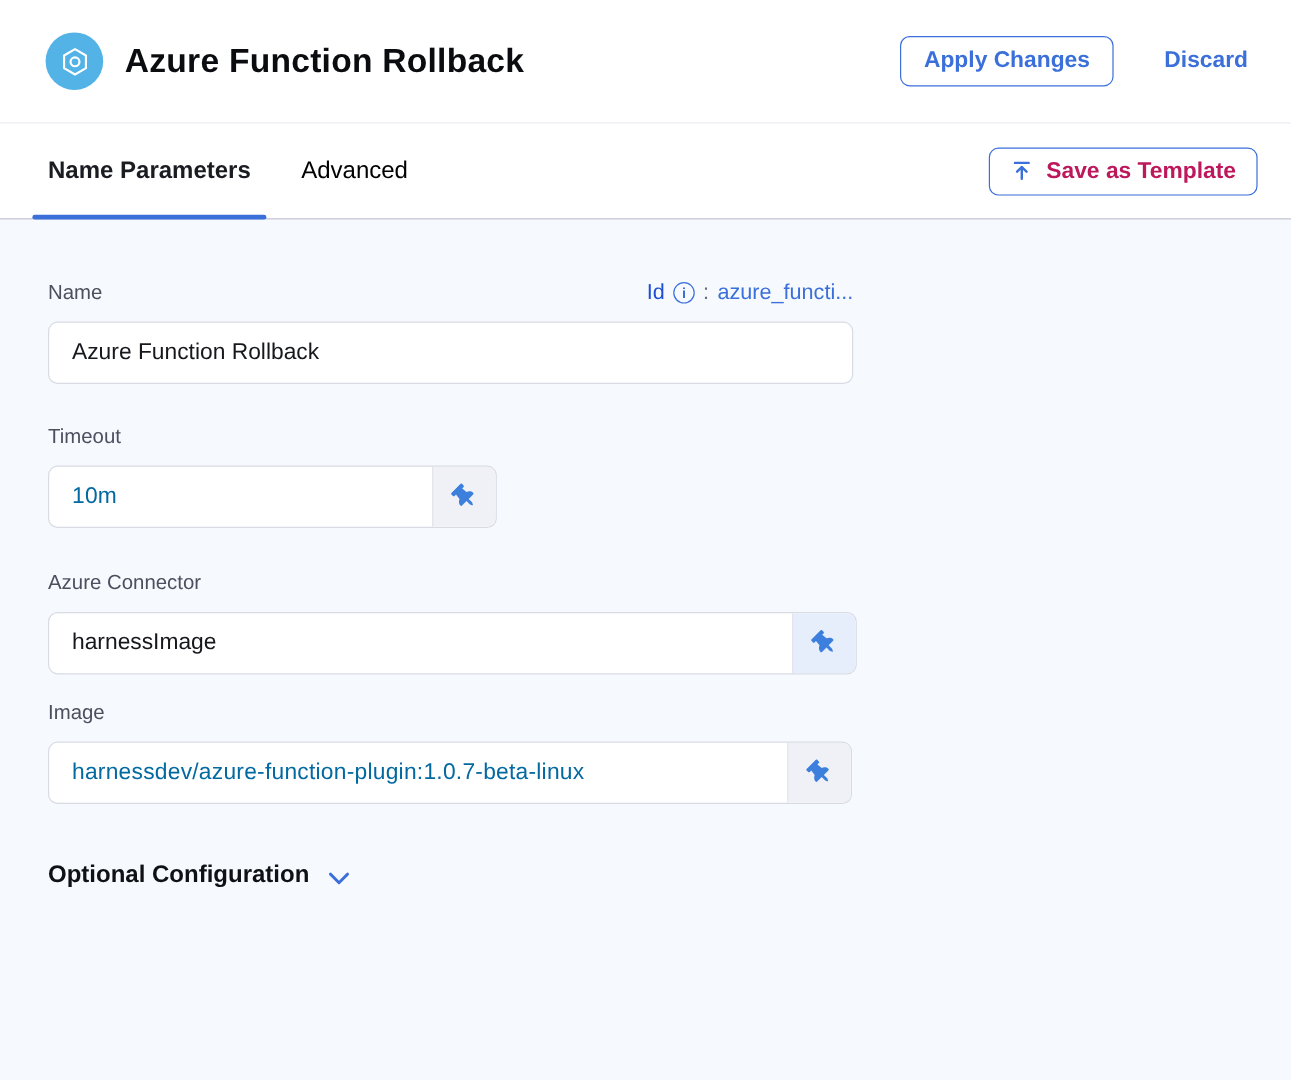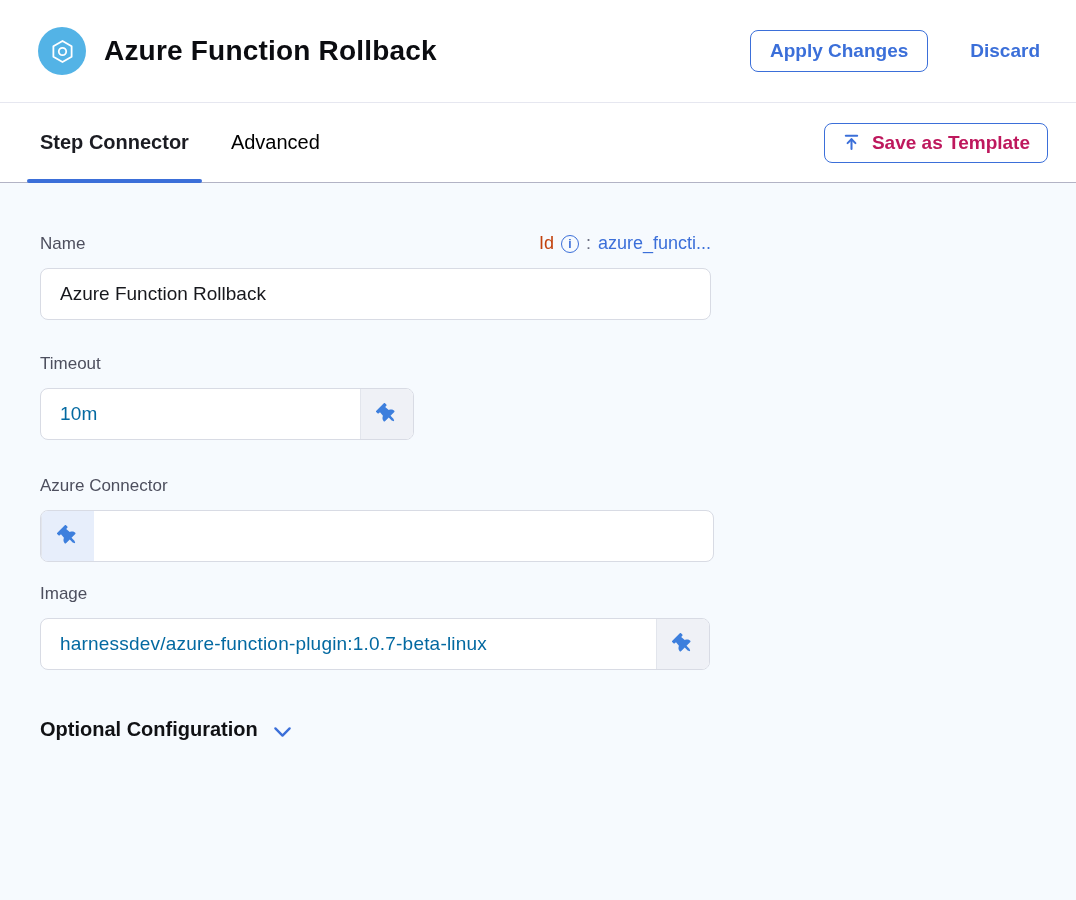--- a/index.html
+++ b/index.html
@@ -32,21 +32,21 @@
     display:flex; align-items:center; gap:11px; border:1.5px solid #3b6fd9;
     color:#be185d; background:#fff; border-radius:8px; font-size:19px;
     font-weight:700; padding:8px 17px; cursor:pointer; font-family:inherit; }
 
   
   .content { background:#f6fafe; height:717px; padding:50px 40px 0; }
   .field-label { font-size:17px; color:#4d4f5e; font-weight:500; }
   .label-row { width:671px; display:flex; justify-content:space-between;
     align-items:center; }
   .id-row { display:flex; align-items:center; gap:7px; font-size:18px; cursor:pointer; }
-  .id-label { color:#c2410c; }
+  .id-label { color:#1d4ed8; }
   .info-icon { width:18px; height:18px; border-radius:50%; border:1.5px solid #3b6fd9;
     color:#3b6fd9; font-size:12px; line-height:1; display:inline-flex;
     align-items:center; justify-content:center; font-weight:700; cursor:pointer; }
   .id-colon { color:#6a6d80; }
   .id-value { color:#3b6fd9; }
 
   .text-input { display:block; width:671px; height:52px; border:1px solid #d8dbe4;
     border-radius:8px; background:#fff; font-size:19px; color:#17181d;
     padding:0 19px; margin-top:14px; font-family:inherit; outline:none; }
 
@@ -89,21 +89,21 @@
       <path d="M12 2.6l8.1 4.7v9.4L12 21.4 3.9 16.7V7.3z"></path>
       <circle cx="12" cy="12" r="3.3"></circle>
     </svg>
   </div>
   <div class="page-title">Azure Function Rollback</div>
   <button class="apply-btn">Apply Changes</button>
   <button class="discard-btn">Discard</button>
 </div>
 
 <div class="tabbar">
-  <div class="tab active">Step Connector</div>
+  <div class="tab active">Name Parameters</div>
   <div class="tab inactive">Advanced</div>
   <button class="save-template-btn">
     <span style="display:flex;">
       <svg width="19" height="19" viewBox="0 0 16 16" fill="none" stroke="#3b6fd9" stroke-width="1.7" stroke-linecap="round" stroke-linejoin="round">
         <path d="M3.2 2.3h9.6"></path>
         <path d="M8 13.5V5.4"></path>
         <path d="M4.7 8.5L8 5.2l3.3 3.3"></path>
       </svg>
     </span>
     <span>Save as Template</span>
@@ -128,20 +128,21 @@
     <input class="group-input" type="text" value="10m" style="">
     <button class="pin-btn pin-gray">
       <svg width="20" height="20" viewBox="0 0 384 512">
         <path fill="#3d7fdd" d="M298.028 214.267L285.793 96H328c13.255 0 24-10.745 24-24V24c0-13.255-10.745-24-24-24H56C42.745 0 32 10.745 32 24v48c0 13.255 10.745 24 24 24h42.207L85.972 214.267C37.465 236.82 0 277.261 0 328c0 13.255 10.745 24 24 24h136v104.007c0 1.242.289 2.467.845 3.578l24 48c2.941 5.882 11.364 5.893 14.311 0l24-48a8.008 8.008 0 0 0 .845-3.578V352h136c13.255 0 24-10.745 24-24-.001-51.183-37.983-91.42-85.973-113.733z"></path>
       </svg>
     </button>
   </div>
 
   <div class="field-label mt-36">Azure Connector</div>
   <div class="input-group connector-group">
+    <div class="connector-value">harnessImage</div>
     <button class="pin-btn pin-blue">
       <svg width="20" height="20" viewBox="0 0 384 512">
         <path fill="#3d7fdd" d="M298.028 214.267L285.793 96H328c13.255 0 24-10.745 24-24V24c0-13.255-10.745-24-24-24H56C42.745 0 32 10.745 32 24v48c0 13.255 10.745 24 24 24h42.207L85.972 214.267C37.465 236.82 0 277.261 0 328c0 13.255 10.745 24 24 24h136v104.007c0 1.242.289 2.467.845 3.578l24 48c2.941 5.882 11.364 5.893 14.311 0l24-48a8.008 8.008 0 0 0 .845-3.578V352h136c13.255 0 24-10.745 24-24-.001-51.183-37.983-91.42-85.973-113.733z"></path>
       </svg>
     </button>
   </div>
 
   <div class="field-label mt-22">Image</div>
   <div class="input-group image-group">
     <input class="group-input" type="text" value="harnessdev/azure-function-plugin:1.0.7-beta-linux" style="">

